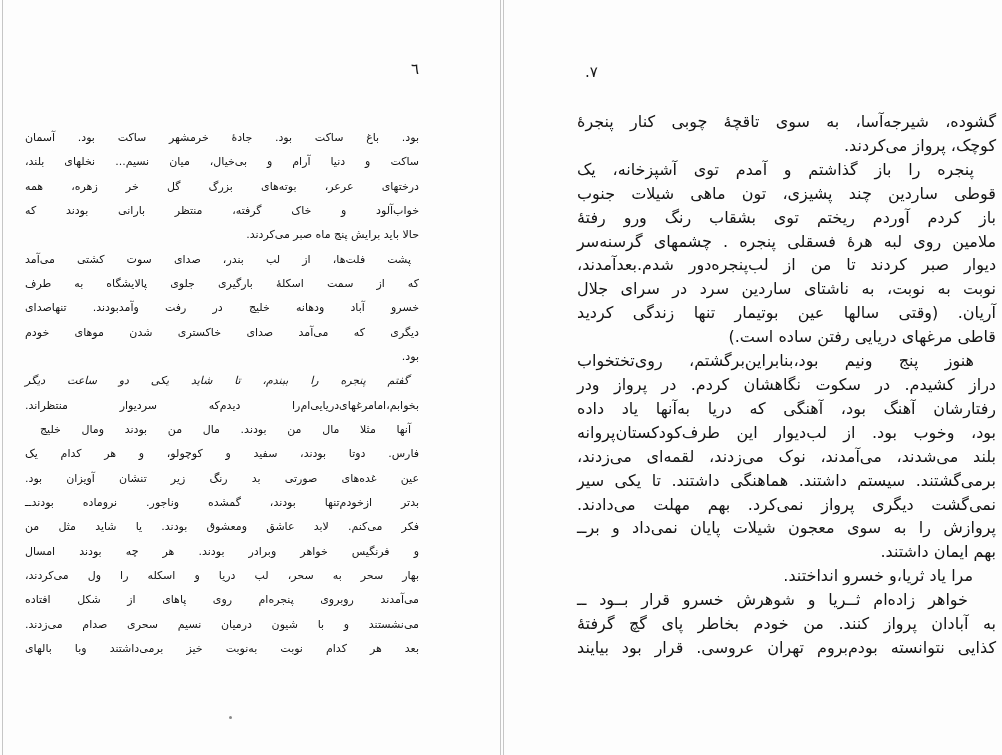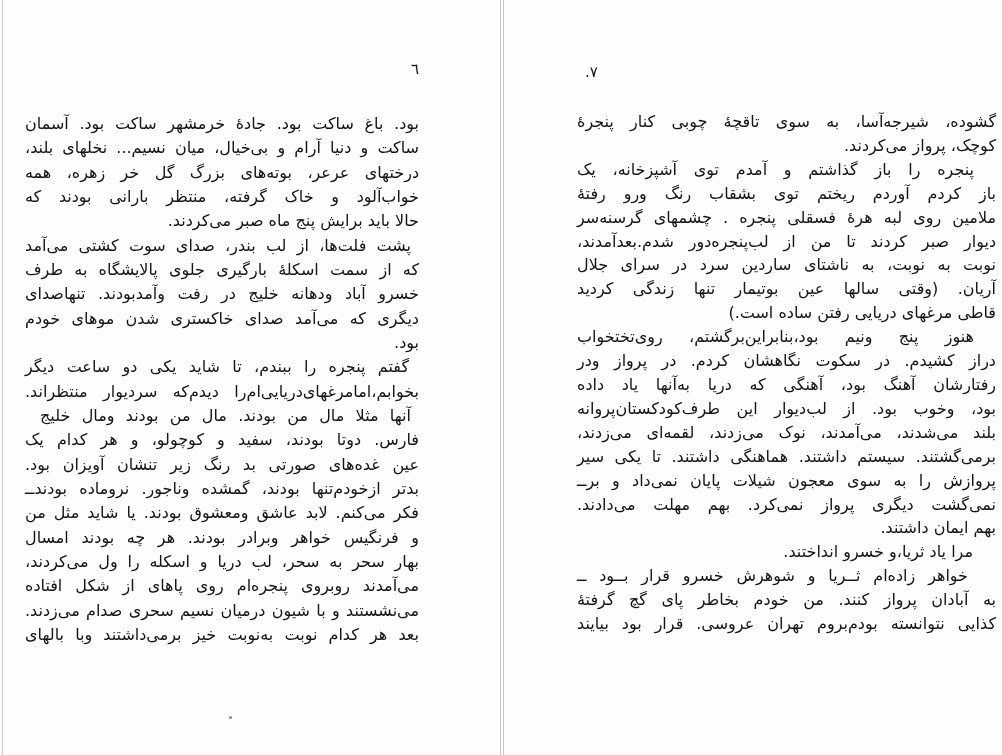--- a/index.html
+++ b/index.html
@@ -40,22 +40,22 @@
   #pagenum-right{
     top:63px;left:577px;width:419px;
     text-align:left;
     padding-left:8px;box-sizing:border-box;
   }
   .page-text{
     position:absolute;
     direction:rtl;
   }
   #text-left{
-    left:25px;top:112px;width:394px;
-    font-size:16px;line-height:24.33px;
+    left:25px;top:126px;width:394px;
+    font-size:11px;line-height:24.33px;
   }
   #text-right{
     left:577px;top:110px;width:419px;
     font-size:16px;line-height:23.9px;
   }
   .line{
     text-align:justify;
     text-align-last:justify;
     white-space:normal;
     letter-spacing:0;
@@ -88,52 +88,53 @@
     <div class="line">بود. باغ ساکت بود. جادهٔ خرمشهر ساکت بود. آسمان</div>
     <div class="line">ساکت و دنیا آرام و بی‌خیال، میان نسیم... نخلهای بلند،</div>
     <div class="line">درختهای عرعر، بوته‌های بزرگ گل خر زهره، همه</div>
     <div class="line">خواب‌آلود و خاک گرفته، منتظر بارانی بودند که</div>
     <div class="line end">حالا باید برایش پنج ماه صبر می‌کردند.</div>
     <div class="line" style="text-indent: 8px;">پشت فلت‌ها، از لب بندر، صدای سوت کشتی می‌آمد</div>
     <div class="line">که از سمت اسکلهٔ بارگیری جلوی پالایشگاه به طرف</div>
     <div class="line">خسرو آباد ودهانه خلیج در رفت وآمدبودند. تنهاصدای</div>
     <div class="line">دیگری که می‌آمد صدای خاکستری شدن موهای خودم</div>
     <div class="line end">بود.</div>
-    <div class="line" style="text-indent: 10px;">گفتم پنجره را ببندم، تا شاید یکی دو ساعت دیگر</div>
+    <div class="line" style="text-indent: 10px; font-style: italic;">گفتم پنجره را ببندم، تا شاید یکی دو ساعت دیگر</div>
     <div class="line">بخوابم،امامرغهای‌دریایی‌ام‌را دیدم‌که سردیوار منتظراند.</div>
     <div class="line" style="text-indent: 8px; margin-left: 15px;">آنها مثلا مال من بودند. مال من بودند ومال خلیج</div>
     <div class="line">فارس. دوتا بودند، سفید و کوچولو، و هر کدام یک</div>
     <div class="line">عین غده‌های صورتی بد رنگ زیر تنشان آویزان بود.</div>
     <div class="line">بدتر ازخودم‌تنها بودند، گمشده وناجور. نروماده بودندــ</div>
     <div class="line">فکر می‌کنم. لابد عاشق ومعشوق بودند. یا شاید مثل من</div>
     <div class="line">و فرنگیس خواهر وبرادر بودند. هر چه بودند امسال</div>
     <div class="line">بهار سحر به سحر، لب دریا و اسکله را ول می‌کردند،</div>
     <div class="line">می‌آمدند روبروی پنجره‌ام روی پاهای از شکل افتاده</div>
     <div class="line">می‌نشستند و با شیون درمیان نسیم سحری صدام می‌زدند.</div>
     <div class="line">بعد هر کدام نوبت به‌نوبت خیز برمی‌داشتند وبا بالهای</div>
   </div>
 
 <div class="page-text" id="text-right">
     <div class="line">گشوده، شیرجه‌آسا، به سوی تاقچهٔ چوبی کنار پنجرهٔ</div>
     <div class="line end">کوچک، پرواز می‌کردند.</div>
     <div class="line" style="text-indent: 22px;">پنجره را باز گذاشتم و آمدم توی آشپزخانه، یک</div>
+    <div class="line">قوطی ساردین چند پشیزی، تون ماهی شیلات جنوب</div>
     <div class="line">باز کردم آوردم ریختم توی بشقاب رنگ ورو رفتهٔ</div>
     <div class="line">ملامین روی لبه هرهٔ فسقلی پنجره . چشمهای گرسنه‌سر</div>
     <div class="line">دیوار صبر کردند تا من از لب‌پنجره‌دور شدم.بعدآمدند،</div>
     <div class="line">نوبت به نوبت، به ناشتای ساردین سرد در سرای جلال</div>
     <div class="line">آریان. (وقتی سالها عین بوتیمار تنها زندگی کردید</div>
     <div class="line end">قاطی مرغهای دریایی رفتن ساده است.)</div>
     <div class="line" style="text-indent: 22px;">هنوز پنج ونیم بود،بنابراین‌برگشتم، روی‌تختخواب</div>
     <div class="line">دراز کشیدم. در سکوت نگاهشان کردم. در پرواز ودر</div>
     <div class="line">رفتارشان آهنگ بود، آهنگی که دریا به‌آنها یاد داده</div>
     <div class="line">بود، وخوب بود. از لب‌دیوار این طرف‌کودکستان‌پروانه</div>
     <div class="line">بلند می‌شدند، می‌آمدند، نوک می‌زدند، لقمه‌ای می‌زدند،</div>
     <div class="line">برمی‌گشتند. سیستم داشتند. هماهنگی داشتند. تا یکی سیر</div>
+    <div class="line">نمی‌گشت دیگری پرواز نمی‌کرد. بهم مهلت می‌دادند.</div>
     <div class="line">پروازش را به سوی معجون شیلات پایان نمی‌داد و برــ</div>
-    <div class="line">نمی‌گشت دیگری پرواز نمی‌کرد. بهم مهلت می‌دادند.</div>
     <div class="line end">بهم ایمان داشتند.</div>
     <div class="line end" style="text-indent: 23px;">مرا یاد ثریا،و خسرو انداختند.</div>
     <div class="line" style="text-indent: 28px;">خواهر زاده‌ام ثــریا و شوهرش خسرو قرار بــود ــ</div>
     <div class="line">به آبادان پرواز کنند. من خودم بخاطر پای گچ گرفتهٔ</div>
     <div class="line">کذایی نتوانسته بودم‌بروم تهران عروسی. قرار بود بیایند</div>
   </div>
 
 <div class="artifact-dot" id="dot-left"></div>
 
 </body></html>

